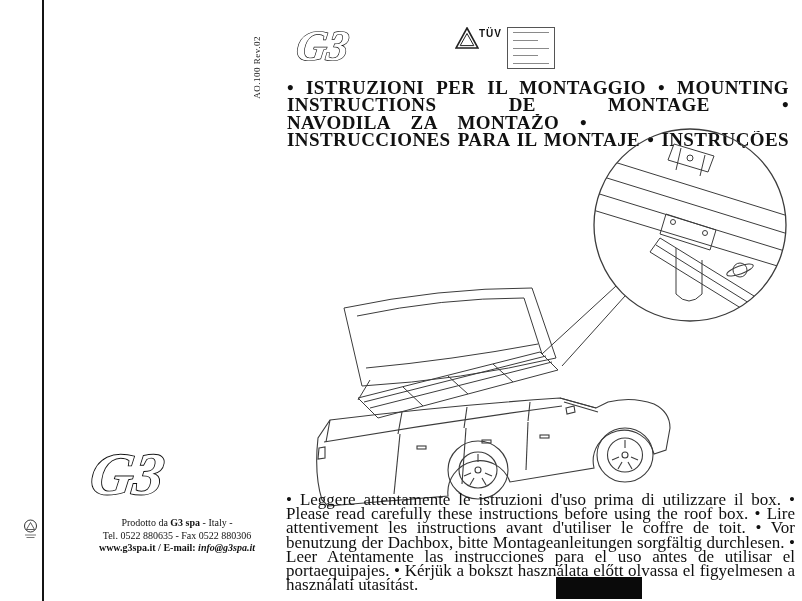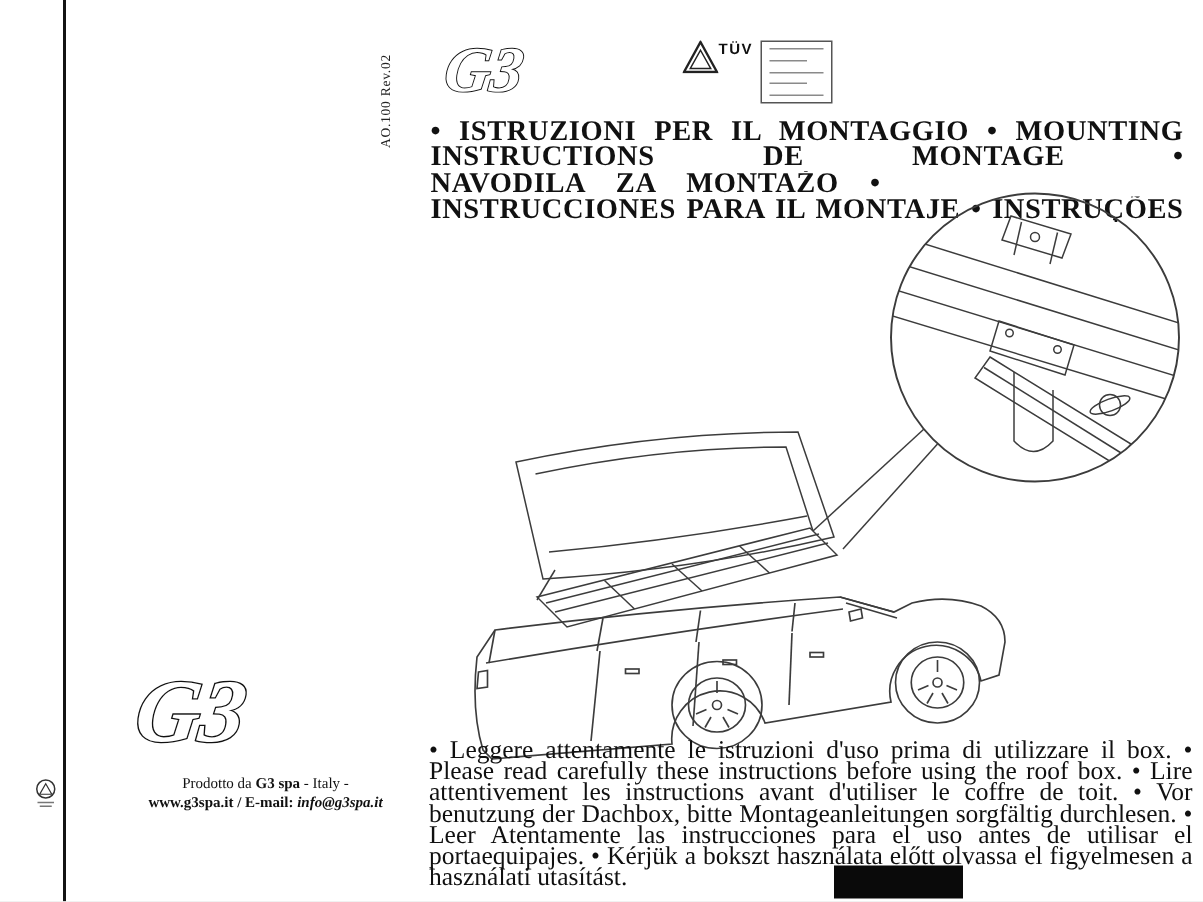--- a/index.html
+++ b/index.html
@@ -224,20 +224,21 @@
 
   <svg class="mini-mark" viewBox="0 0 17 20">
     <circle cx="8.5" cy="7" r="6" fill="none" stroke="#333" stroke-width="1"></circle>
     <path d="M8.5 3.5 L12.5 10.5 L4.5 10.5 Z" fill="none" stroke="#333" stroke-width="0.8"></path>
     <line x1="3" y1="16" x2="14" y2="16" stroke="#777" stroke-width="1"></line>
     <line x1="4.5" y1="18.5" x2="12.5" y2="18.5" stroke="#777" stroke-width="1"></line>
   </svg>
 
   <div class="footer-address">
     <div><span>Prodotto da </span><span class="b">G3 spa</span><span> - Italy -</span></div>
+    <div>Tel. 0522 880635 - Fax 0522 880306</div>
     <div class="line4"><span>www.g3spa.it</span><span> / E-mail: </span><span class="em">info@g3spa.it</span></div>
   </div>
 
   <div class="notice">• Leggere attentamente le istruzioni d'uso prima di utilizzare il box. • Please read carefully these instructions before using the roof box. • Lire attentivement les instructions avant d'utiliser le coffre de toit. • Vor benutzung der Dachbox, bitte Montageanleitungen sorgfältig durchlesen. • Leer Atentamente las instrucciones para el uso antes de utilisar el portaequipajes. • Kérjük a bokszt használata előtt olvassa el figyelmesen a használati utasítást.</div>
 
   <div class="page-marker"></div>
 
 </div>
 
 </body></html>

